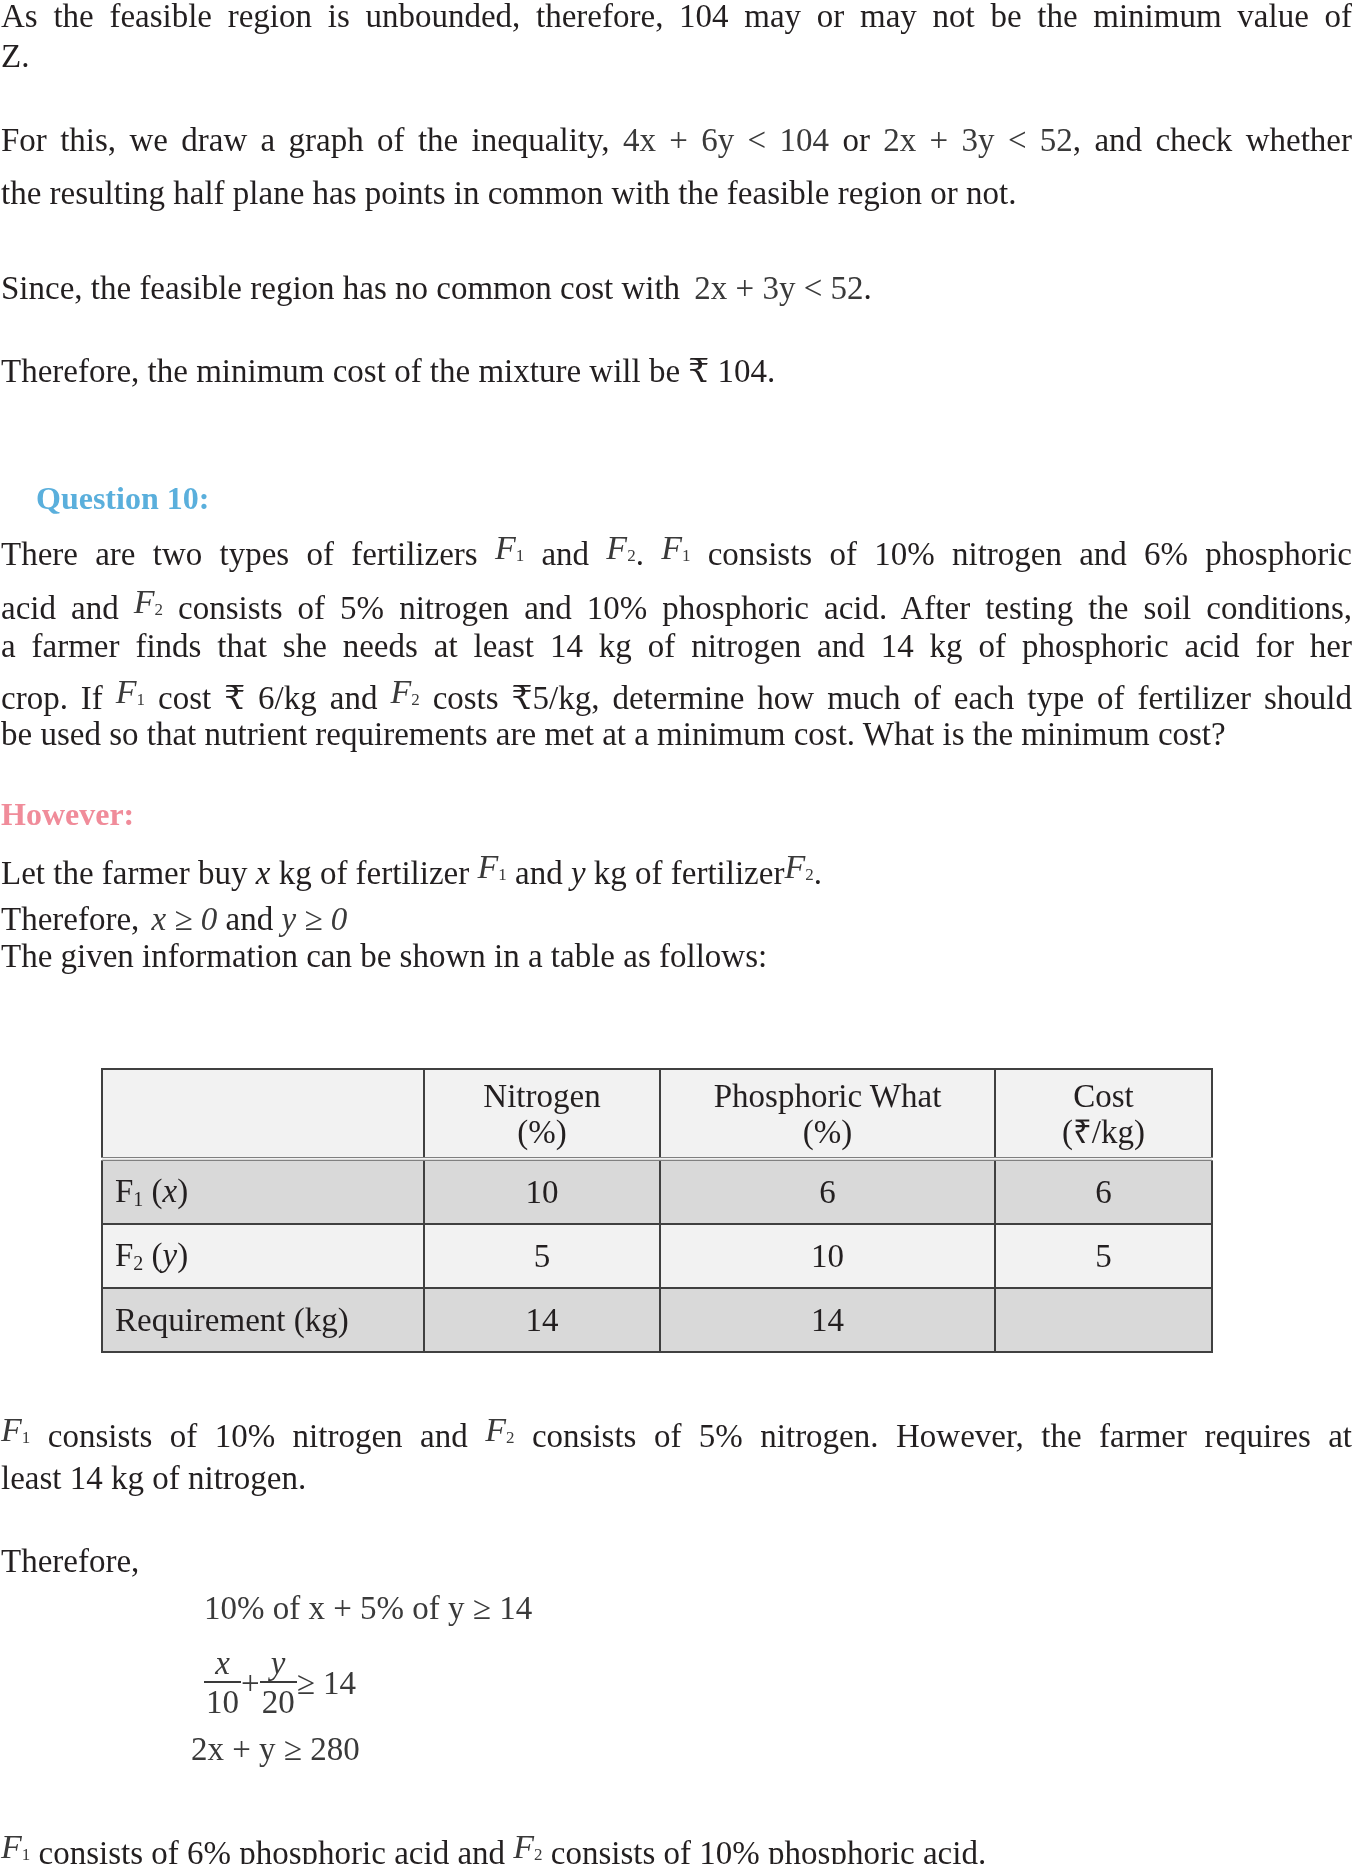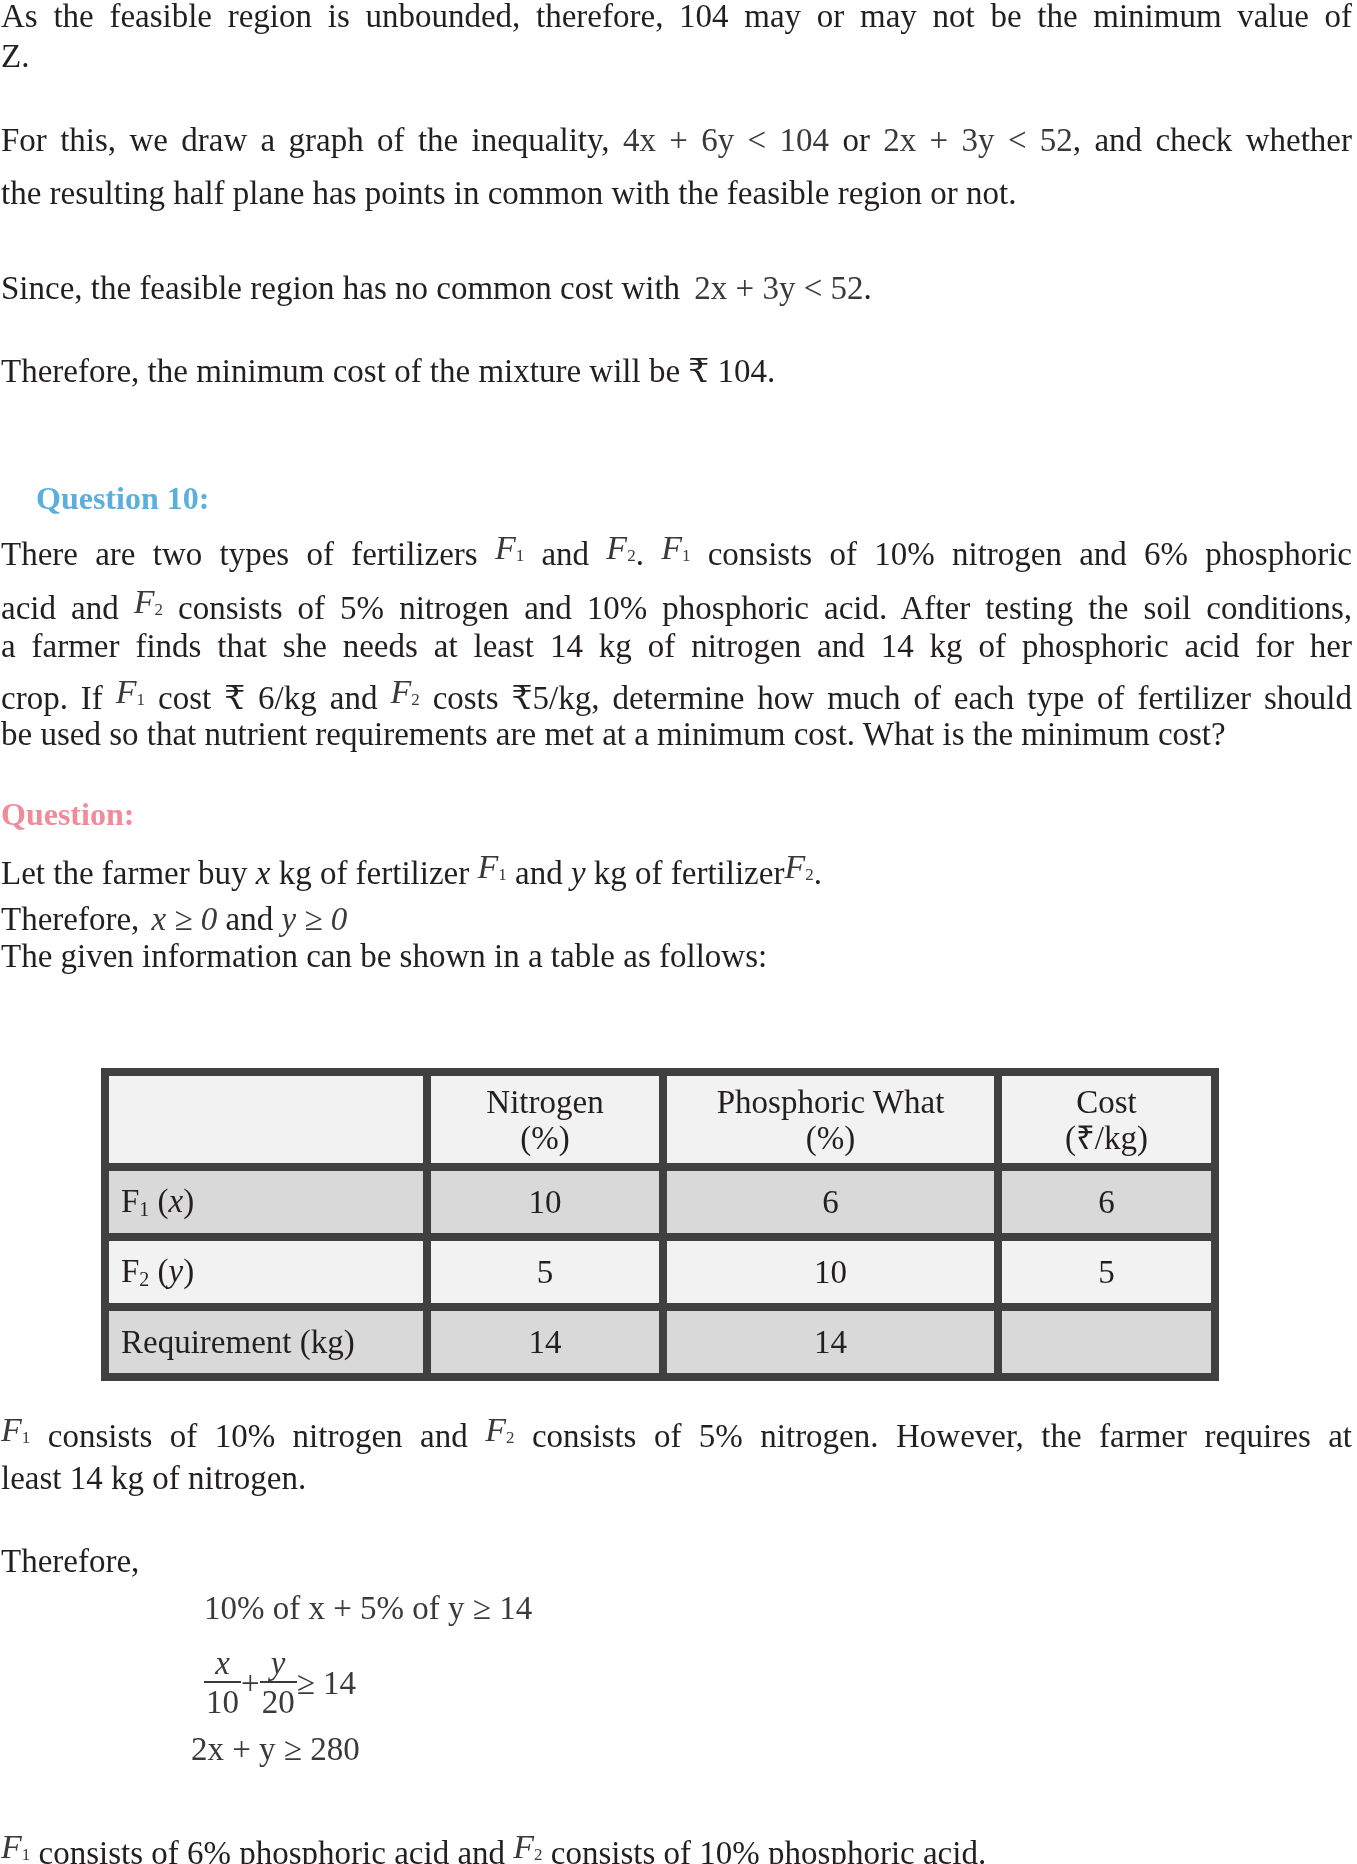--- a/index.html
+++ b/index.html
@@ -9,21 +9,21 @@
   .full { text-align:justify; text-align-last:justify; white-space:normal; height:40px; overflow:visible; }
   .m { font-family:"Liberation Serif", serif; color:#3a3a3a; }
   .mi { font-style:italic; }
   .F { font-style:italic; font-size:34px; color:#3a3a3a; position:relative; top:-6px; }
   .F sub { font-style:normal; font-size:17px; position:relative; top:2px; vertical-align:baseline; }
   .heading-q { color:#5aafdc; font-weight:bold; font-size:32px; }
   .heading-s { color:#f08c9a; font-weight:bold; font-size:32px; }
   .eqm { color:#3a3a3a; }
   table.info { position:absolute; left:101px; top:1068px; border-collapse:collapse;
                font-family:"Liberation Serif", serif; font-size:33px; color:#231f20; }
-  table.info td { border:8px solid #404040; padding:0; }
+  table.info td { border:2px solid #404040; padding:0; }
   table.info tr.hdr td { background:#f2f2f2; height:87px; text-align:center; line-height:36px; border-bottom:4px double #808080; }
   table.info tr.dark td { background:#d9d9d9; }
   table.info tr.light td { background:#f2f2f2; }
   table.info tr.row td { height:62px; text-align:center; }
   table.info tr.row td.lbl { text-align:left; padding-left:12px; }
   .sub { font-size:20px; vertical-align:-4px; }
   .frac { display:inline-block; vertical-align:middle; text-align:center; position:relative; }
   .frac .num { display:block; border-bottom:2px solid #3a3a3a; padding:0 4px; line-height:36px; font-style:italic; }
   .frac .den { display:block; line-height:38px; padding:0 2px; }
 </style>
@@ -66,21 +66,21 @@
 <div class="ln full" style="top:626px;">a farmer finds that she needs at least 14 kg of nitrogen and 14 kg of phosphoric acid for her</div>
 <div class="ln full" style="top:678px;">
   <span>crop. If</span>
   <span class="F"><span>F</span><sub>1</sub></span>
   <span>cost ₹ 6/kg and</span>
   <span class="F"><span>F</span><sub>2</sub></span>
   <span>costs ₹5/kg, determine how much of each type of fertilizer should</span>
 </div>
 <div class="ln" style="top:714px;">be used so that nutrient requirements are met at a minimum cost. What is the minimum cost?</div>
 
-<div class="ln heading-s" style="top:794px;">Question:</div>
+<div class="ln heading-s" style="top:794px;">However:</div>
 
 <div class="ln" style="top:853px;">
   <span>Let the farmer buy</span>
   <span class="mi">x</span>
   <span>kg of fertilizer</span>
   <span class="F"><span>F</span><sub>1</sub></span>
   <span>and</span>
   <span class="mi">y</span>
   <span>kg of fertilizer</span><span class="F"><span>F</span><sub>2</sub></span><span>.</span>
 </div>

